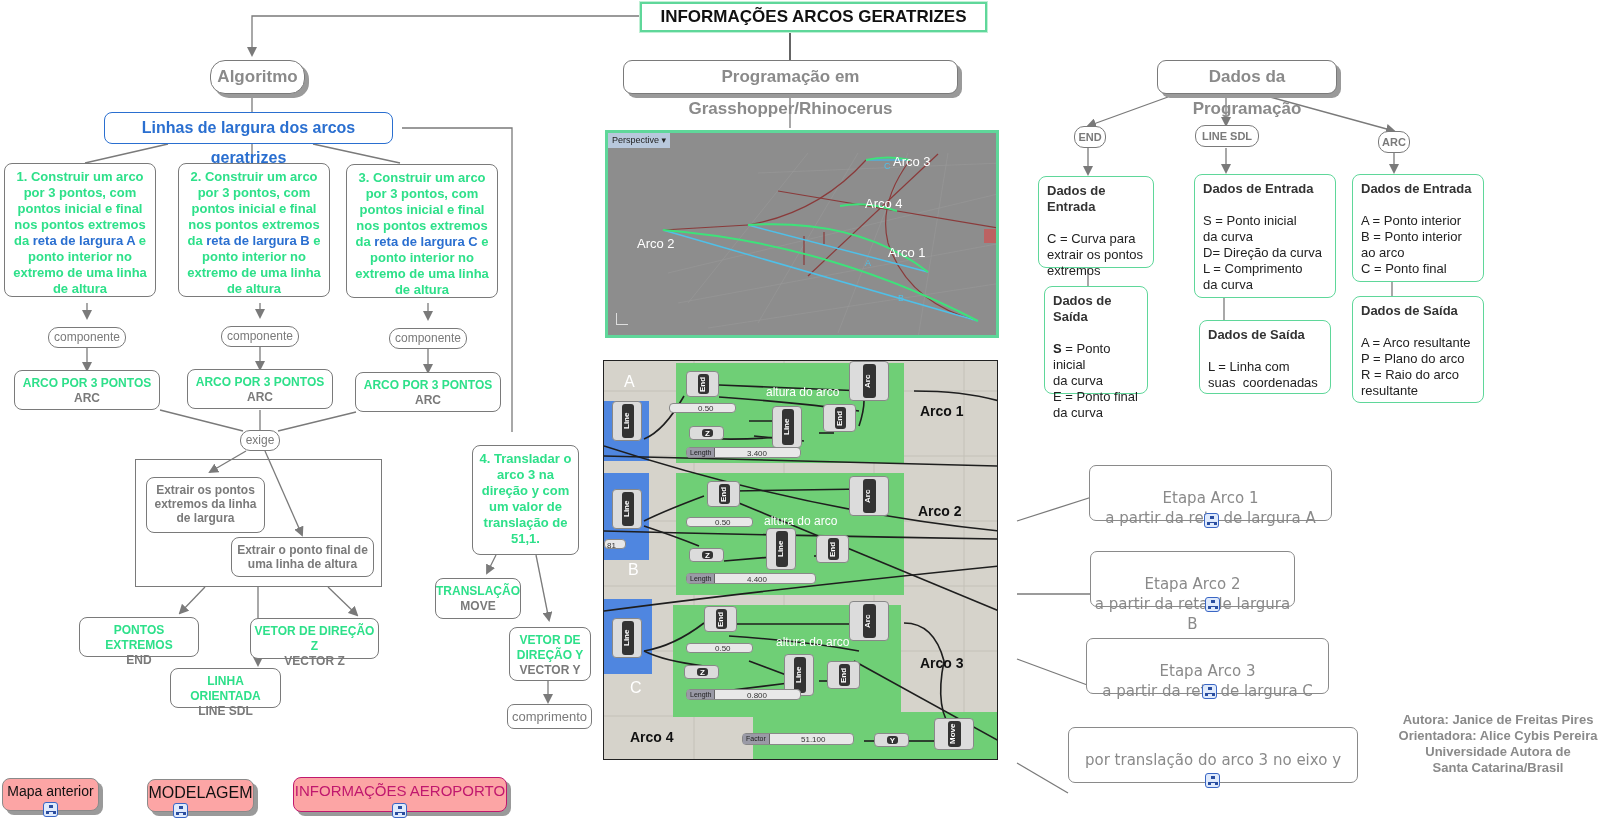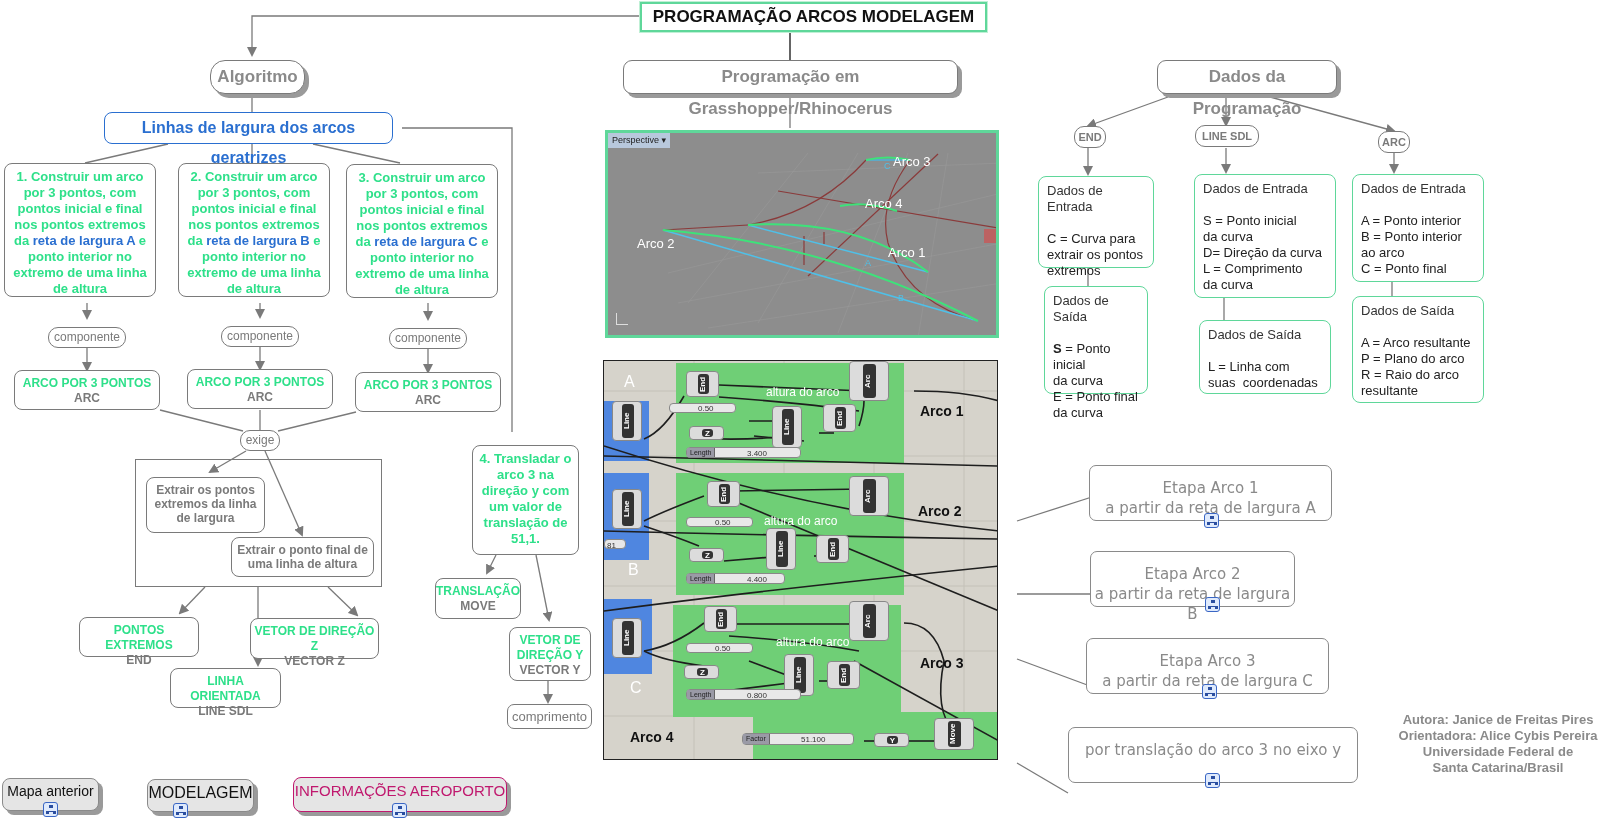--- a/index.html
+++ b/index.html
@@ -8,26 +8,26 @@
   .node{position:absolute;box-sizing:border-box;background:#fff;border:1px solid #7a7a7a;border-radius:8px;text-align:center;}
   .shadow{box-shadow:4px 4px 0 #9a9a9a;}
   .gray-title{color:#8a8a8a;font-weight:bold;font-size:17px;}
   .green{color:#2ee08a;font-weight:bold;}
   .blue{color:#2a6fd0;font-weight:bold;}
   .dgray{color:#7a7a7a;font-weight:bold;}
   .step{font-size:13px;line-height:16px;padding-top:5px;}
   .pill{position:absolute;box-sizing:border-box;background:#fff;border:1px solid #7a7a7a;border-radius:10px;color:#7a7a7a;font-size:12px;text-align:center;}
   .comp{font-size:12px;line-height:15px;padding-top:5px;}
   .gbox{position:absolute;box-sizing:border-box;background:#fff;border:1.5px solid #5fd79a;border-radius:8px;padding:6px 8px;font-size:13px;line-height:16px;color:#222;}
-  .gbox .h{font-weight:normal;color:#333;font-size:13px;margin-bottom:16px;display:block;}
-  .etapa{position:absolute;box-sizing:border-box;background:#fff;border:1px solid #8a8a8a;border-radius:7px;text-align:center;color:#8a8a8a;font-family:"DejaVu Sans",sans-serif;font-size:15px;line-height:20px;padding-top:12px;}
+  .gbox .h{font-weight:bold;color:#333;font-size:13px;margin-bottom:16px;display:block;}
+  .etapa{position:absolute;box-sizing:border-box;background:#fff;border:1px solid #8a8a8a;border-radius:7px;text-align:center;color:#8a8a8a;font-family:"DejaVu Sans",sans-serif;font-size:15px;line-height:20px;padding-top:22px;}
   .map-icon{position:absolute;width:15px;height:15px;background:#dfeafc;border:1px solid #3a66c4;border-radius:3px;box-sizing:border-box;}
   .map-icon:before{content:"";position:absolute;left:5px;top:2px;width:4px;height:3px;background:#2a4ea0;}
   .map-icon:after{content:"";position:absolute;left:2px;top:8px;width:10px;height:3px;border-left:3px solid #2a4ea0;border-right:3px solid #2a4ea0;box-sizing:border-box;border-top:1px solid #2a4ea0;}
-  .navbtn{position:absolute;box-sizing:border-box;background:#e5e5e5;border:1px solid #8a8a8a;border-radius:8px;box-shadow:4px 4px 0 #9a9a9a;text-align:center;}
+  .navbtn{position:absolute;box-sizing:border-box;background:#fca5a5;border:1px solid #8a8a8a;border-radius:8px;box-shadow:4px 4px 0 #9a9a9a;text-align:center;}
   
   .viewport{background:#8d8d8d;border:3px solid #5fd79a;}
   .vp-label{position:absolute;color:#fff;font-size:13px;}
   
   .gh{background:#d6d3cb;border:1px solid #222;overflow:hidden;}
   .ggroup{position:absolute;background:#6fcf76;}
   .bgroup{position:absolute;background:#4f86e0;}
   .comp-gh{position:absolute;background:#dcdcdc;border:1px solid #888;border-radius:4px;box-sizing:border-box;}
   .comp-gh .core{position:absolute;top:2px;bottom:2px;background:#333;border-radius:3px;color:#fff;font-size:8px;font-weight:bold;writing-mode:vertical-rl;transform:rotate(180deg);text-align:center;}
   .slider{position:absolute;background:#e8e8e8;border:1px solid #888;border-radius:4px;box-sizing:border-box;font-size:8px;color:#333;}
@@ -93,21 +93,21 @@
     <line x1="1224" y1="298" x2="1224" y2="320"></line>
     <line x1="1392" y1="282" x2="1392" y2="297"></line>
 
     <line x1="1017" y1="521" x2="1095" y2="496"></line>
     <line x1="1017" y1="594" x2="1095" y2="594"></line>
     <line x1="1017" y1="659" x2="1090" y2="686"></line>
     <line x1="1017" y1="763" x2="1068" y2="793"></line>
   </g>
 </svg>
 
-<div class="node" style="left:640px;top:2px;width:347px;height:30px;border:2px solid #5fd79a;border-radius:0;box-shadow:0 0 0 1px #bff0d5;font-weight:bold;font-size:17px;line-height:26px;color:#111;">PROGRAMAÇÃO ARCOS MODELAGEM</div>
+<div class="node" style="left:640px;top:2px;width:347px;height:30px;border:2px solid #5fd79a;border-radius:0;box-shadow:0 0 0 1px #bff0d5;font-weight:bold;font-size:17px;line-height:26px;color:#111;">INFORMAÇÕES ARCOS GERATRIZES</div>
 
 <div class="node shadow gray-title" style="left:210px;top:60px;width:95px;height:34px;line-height:32px;border-radius:15px;">Algoritmo</div>
 <div class="node shadow gray-title" style="left:623px;top:60px;width:335px;height:34px;line-height:32px;border-radius:9px;">Programação em Grasshopper/Rhinocerus</div>
 <div class="node shadow gray-title" style="left:1157px;top:60px;width:180px;height:34px;line-height:32px;border-radius:9px;">Dados da Programação</div>
 
 <div class="node blue" style="left:104px;top:112px;width:289px;height:32px;line-height:30px;font-size:16px;border-color:#2a6fd0;">Linhas de largura dos arcos geratrizes</div>
 
 <div class="node step green" style="left:4px;top:163px;width:152px;height:134px;">
   <span>1. Construir um arco por 3 pontos, com pontos inicial e final nos pontos extremos da </span><span class="blue">reta de largura A</span><span> e ponto interior no extremo de uma linha de altura</span>
 </div>
@@ -320,21 +320,21 @@
     </div>
   <div class="comp-gh" style="left:162px;top:167px;width:30px;height:42px;">
       <div class="core" style="left:9px;width:12px;">Line</div>
     </div>
   <div class="comp-gh" style="left:212px;top:174px;width:33px;height:28px;">
       <div class="core" style="left:11px;width:11px;">End</div>
     </div>
   <div class="comp-gh" style="left:85px;top:187px;width:35px;height:14px;">
       <div class="core" style="left:12px;width:11px;writing-mode:horizontal-tb;transform:none;">Z</div>
     </div>
-  <div class="slider" style="left:82px;top:212px;width:99px;height:11px;">
+  <div class="slider" style="left:82px;top:212px;width:130px;height:11px;">
       <span class="lbl">Length</span>
       <span class="val" style="left:60px;">4.400</span>
     </div>
   <div class="gh-white" style="left:160px;top:153px;">altura do arco</div>
   <div class="gh-white" style="left:24px;top:200px;font-size:16px;">B</div>
   <div class="gh-label" style="left:314px;top:142px;">Arco 2</div>
 
   <div class="comp-gh" style="left:8px;top:257px;width:30px;height:40px;">
       <div class="core" style="left:9px;width:12px;">Line</div>
     </div>
@@ -443,21 +443,21 @@
 <div class="map-icon" style="left:1202px;top:684px;"></div>
 
 <div class="etapa" style="left:1068px;top:727px;width:290px;height:56px;">
   <div>por translação do arco 3 no eixo y</div>
 </div>
 <div class="map-icon" style="left:1205px;top:773px;"></div>
 
 <div class="abs" style="left:1383px;top:712px;width:230px;text-align:center;color:#8a8a8a;font-weight:bold;font-size:13px;line-height:16px;">
   <div>Autora: Janice de Freitas Pires</div>
   <div>Orientadora: Alice Cybis Pereira</div>
-  <div>Universidade Federal de</div>
+  <div>Universidade Autora de</div>
   <div>Santa Catarina/Brasil</div>
 </div>
 
 <div class="navbtn" style="left:2px;top:778px;width:97px;height:33px;font-size:14px;line-height:24px;color:#111;">
   <span>Mapa anterior</span>
 </div>
 <div class="map-icon" style="left:43px;top:802px;"></div>
 
 <div class="navbtn" style="left:147px;top:779px;width:107px;height:33px;font-size:16px;line-height:26px;color:#111;">
   <span>MODELAGEM</span>

